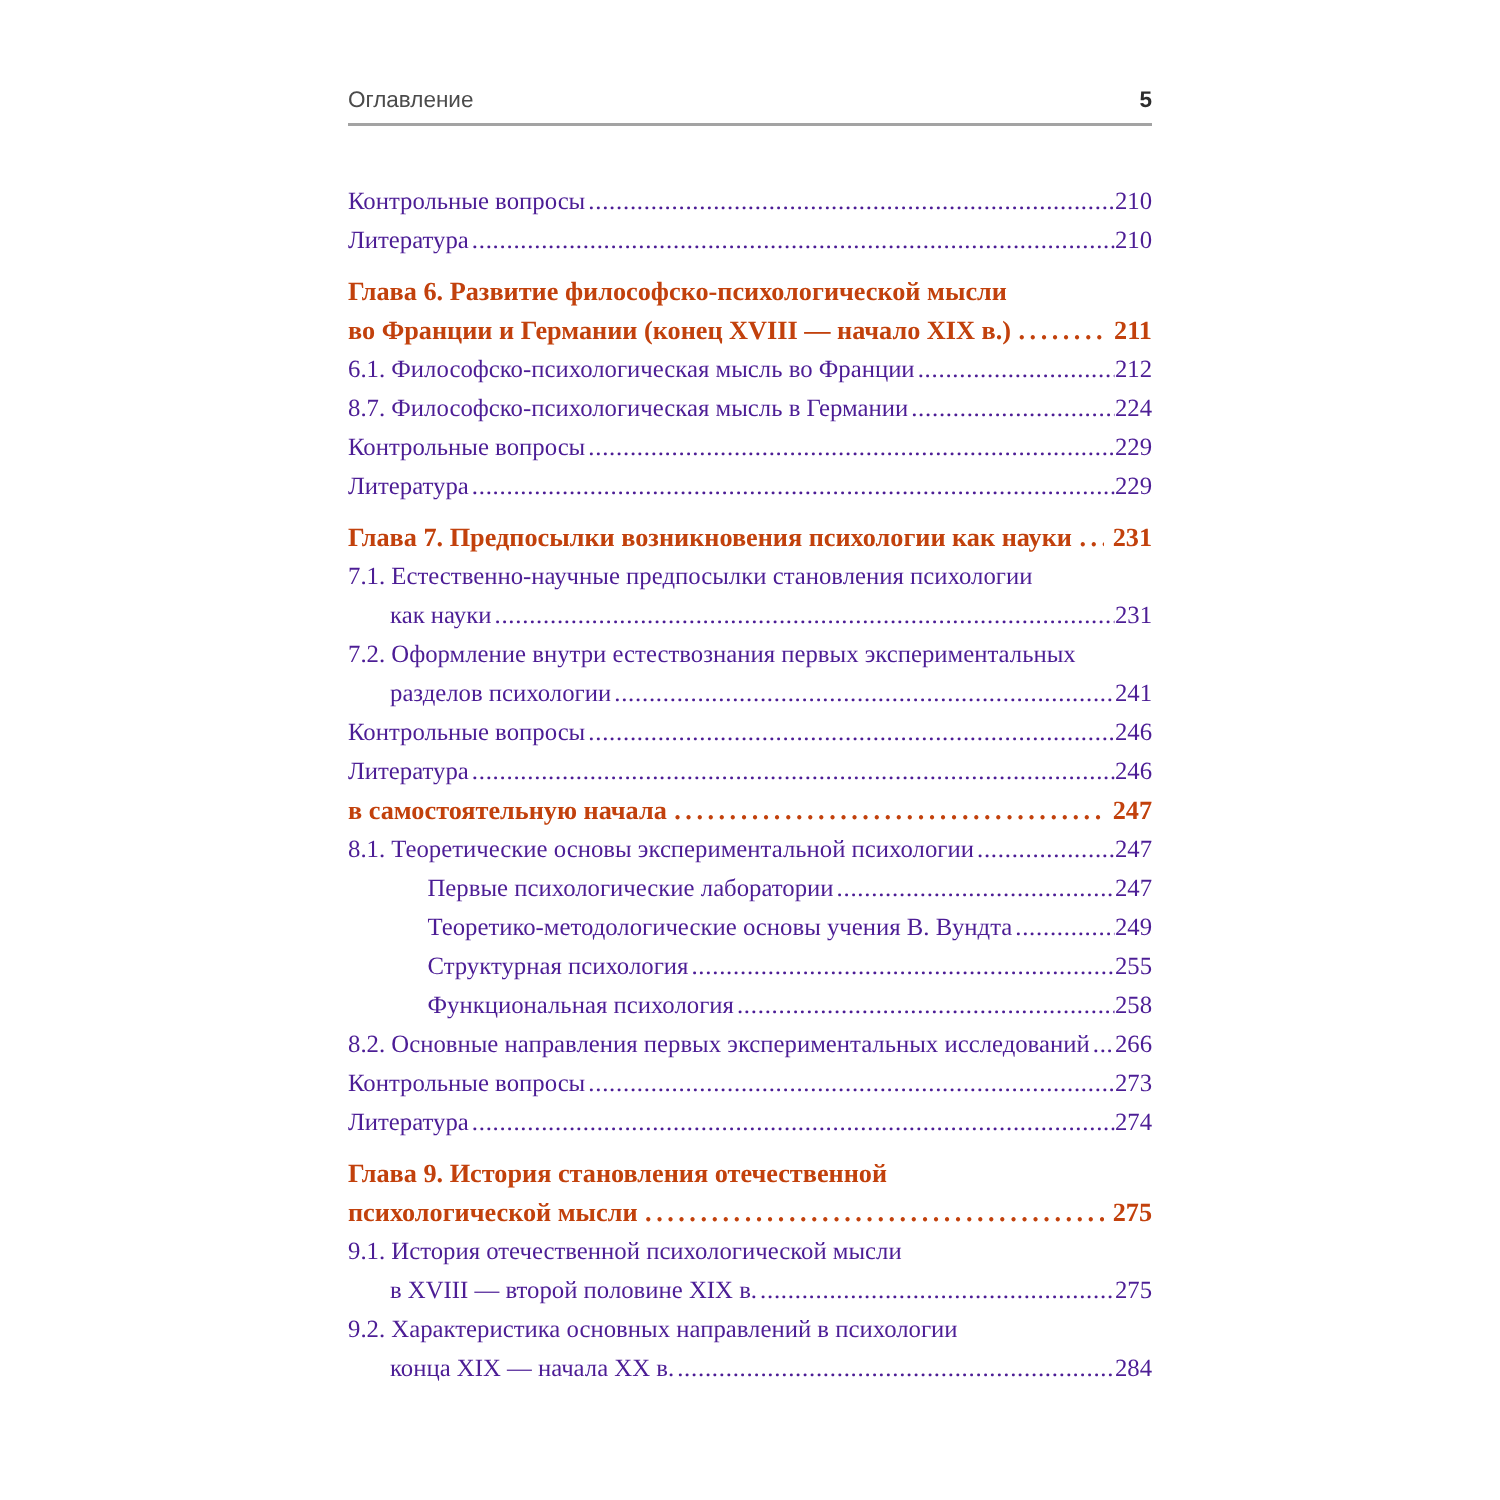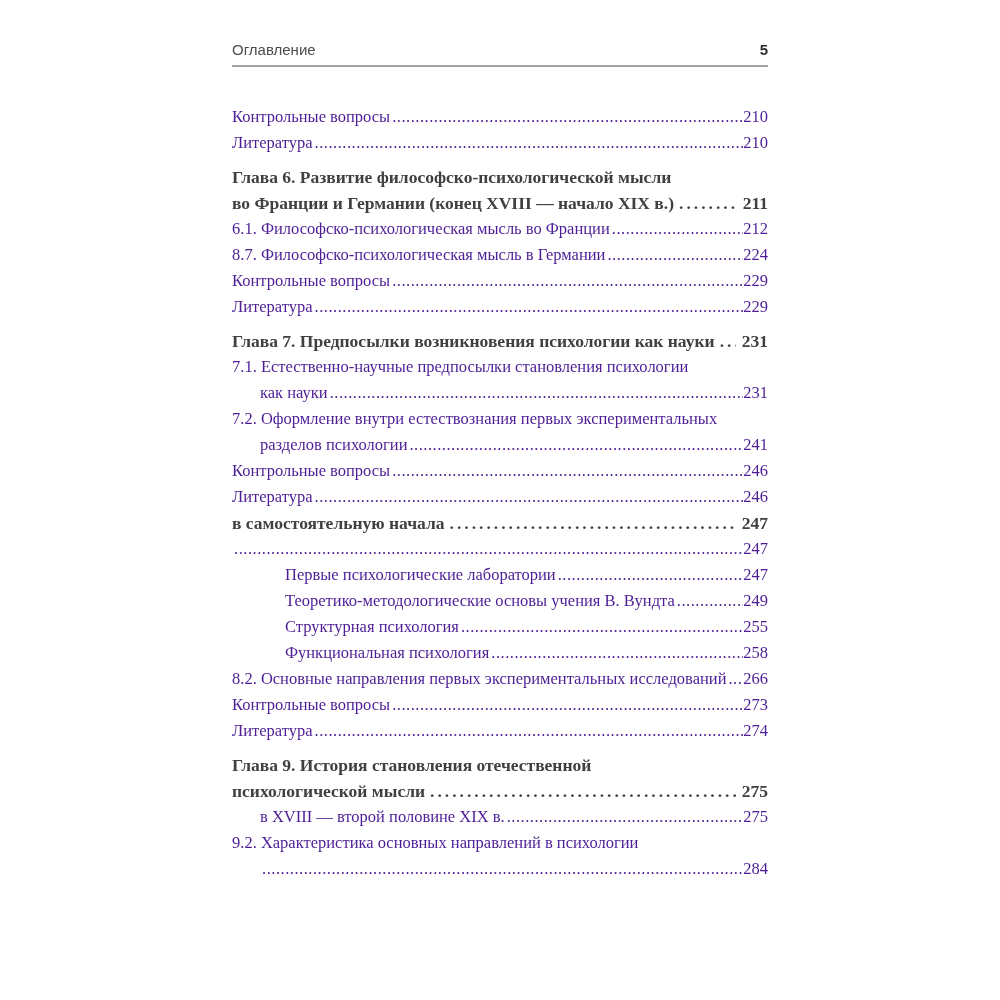--- a/index.html
+++ b/index.html
@@ -11,21 +11,21 @@
   }
   .sheet {
     position: relative;
     width: 1000px; height: 1000px;
     background: #ffffff;
     overflow: hidden;
     color: #3a3a3a;
   }
   .content {
     position: absolute;
-    left: 232px; top: 41px;
+    left: 232px; top: 58px;
     width: 536px;
   }
   .running-header {
     display: flex;
     justify-content: space-between;
     align-items: flex-end;
     font-family: "Liberation Sans", sans-serif;
     font-size: 15px;
     color: #4b4b4b;
     padding-bottom: 7px;
@@ -58,21 +58,21 @@
     letter-spacing: 0.5px;
     padding: 0 2px;
   }
   .toc-row .pagenum {
     white-space: nowrap;
     flex: 0 0 auto;
   }
   .toc-row.chapter {
     font-weight: 700;
     font-size: 17.5px;
-    color: #404040;
+    color: #c2410c;
   }
   .toc-row.chapter .dots {
     letter-spacing: 3px;
     padding-left: 5px;
   }
   .toc-row.chapter .pagenum { padding-left: 6px; }
   .toc-row.gap { margin-top: 8px; }
   .toc-row.indent-1 { padding-left: 28px; }
   .toc-row.indent-2 { padding-left: 53px; }
 </style>
@@ -154,20 +154,21 @@
           <span class="label">Литература</span>
           <span class="dots">........................................................................................................................................................................................................</span>
           <span class="pagenum">246</span>
         </div>
         <div class="toc-row chapter">
           <span class="label">в самостоятельную начала</span>
           <span class="dots">........................................................................................................................................................................................................</span>
           <span class="pagenum">247</span>
         </div>
         <div class="toc-row entry">
+          <span class="label">8.1. Теоретические основы экспериментальной психологии</span>
           <span class="dots">........................................................................................................................................................................................................</span>
           <span class="pagenum">247</span>
         </div>
         <div class="toc-row entry indent-2">
           <span class="label">Первые психологические лаборатории</span>
           <span class="dots">........................................................................................................................................................................................................</span>
           <span class="pagenum">247</span>
         </div>
         <div class="toc-row entry indent-2">
           <span class="label">Теоретико-методологические основы учения В. Вундта</span>
@@ -200,27 +201,31 @@
           <span class="pagenum">274</span>
         </div>
         <div class="toc-row chapter gap">
           <span class="label">Глава 9. История становления отечественной</span>
         </div>
         <div class="toc-row chapter">
           <span class="label">психологической мысли</span>
           <span class="dots">........................................................................................................................................................................................................</span>
           <span class="pagenum">275</span>
         </div>
+        <div class="toc-row entry">
+          <span class="label">9.1. История отечественной психологической мысли</span>
+        </div>
         <div class="toc-row entry indent-1">
           <span class="label">в XVIII — второй половине XIX в.</span>
           <span class="dots">........................................................................................................................................................................................................</span>
           <span class="pagenum">275</span>
         </div>
         <div class="toc-row entry">
           <span class="label">9.2. Характеристика основных направлений в психологии</span>
         </div>
         <div class="toc-row entry indent-1">
+          <span class="label">конца XIX — начала XX в.</span>
           <span class="dots">........................................................................................................................................................................................................</span>
           <span class="pagenum">284</span>
         </div>
       </div>
   </div>
 </div>
 
 </body></html>

